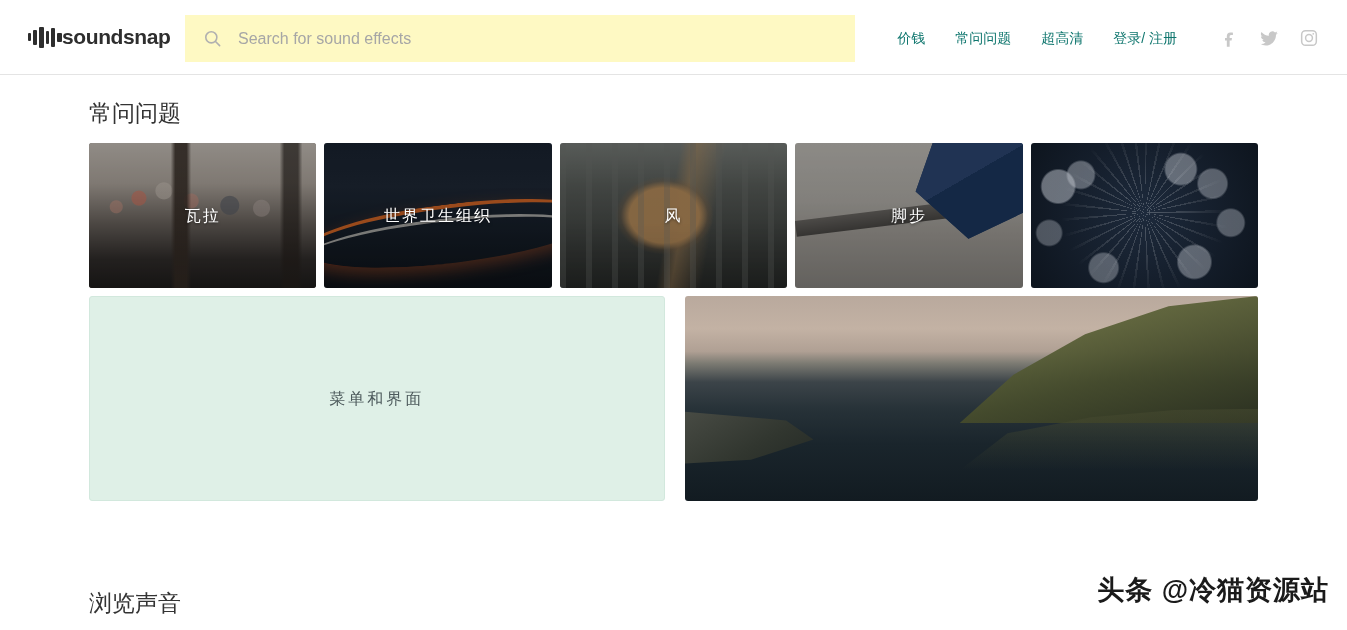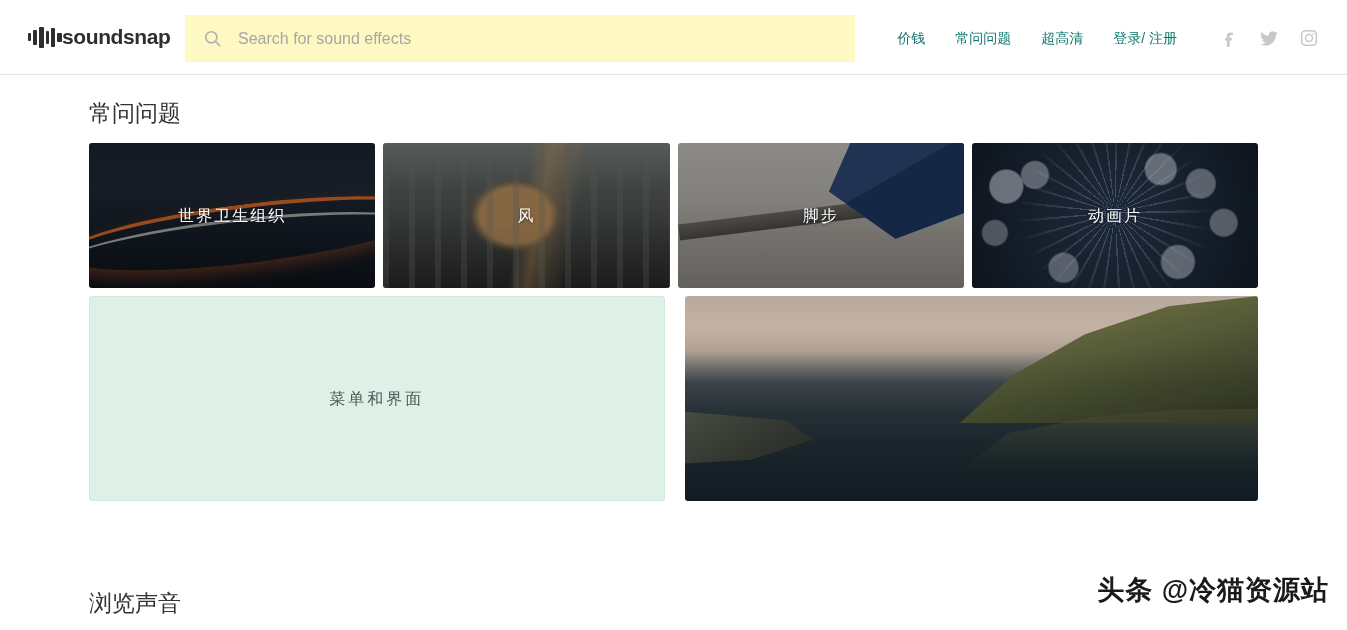--- a/index.html
+++ b/index.html
@@ -305,20 +305,25 @@
 </div>
 
 <div class="main">
 
   <h2 class="section-title">常问问题</h2>
 
   <div class="grid">
 
     <div class="row-small">
 
+      <div class="card card-small">
+        <div class="art art-cafe"></div>
+        <div class="card-scrim"></div>
+        <div class="card-label">瓦拉</div>
+      </div>
 
       <div class="card card-small">
         <div class="art art-trails"></div>
         <div class="card-scrim"></div>
         <div class="card-label">世界卫生组织</div>
       </div>
 
       <div class="card card-small">
         <div class="art art-wind"></div>
         <div class="card-scrim"></div>
@@ -326,21 +331,20 @@
       </div>
 
       <div class="card card-small">
         <div class="art art-steps"></div>
         <div class="card-scrim"></div>
         <div class="card-label">脚步</div>
       </div>
 
       <div class="card card-small">
         <div class="art art-cartoon"></div>
-        <div class="card-label">动画片</div>
       </div>
 
 
     </div>
 
     <div class="row-big">
 
       <div class="card card-big card-mint">
         <div class="card-label">菜单和界面</div>
       </div>

